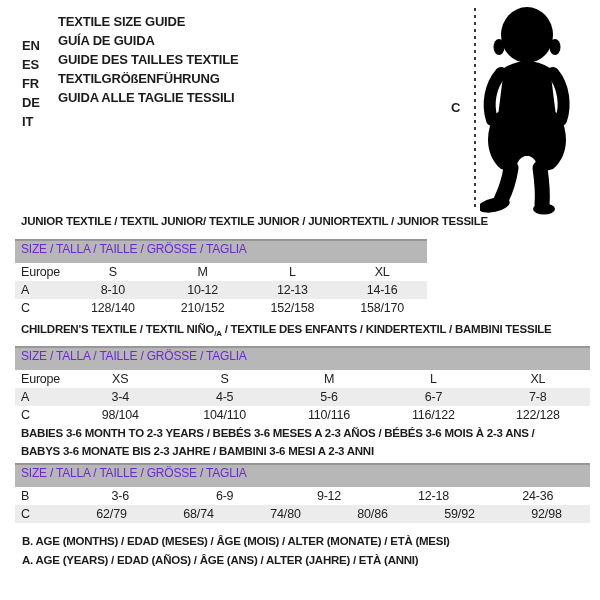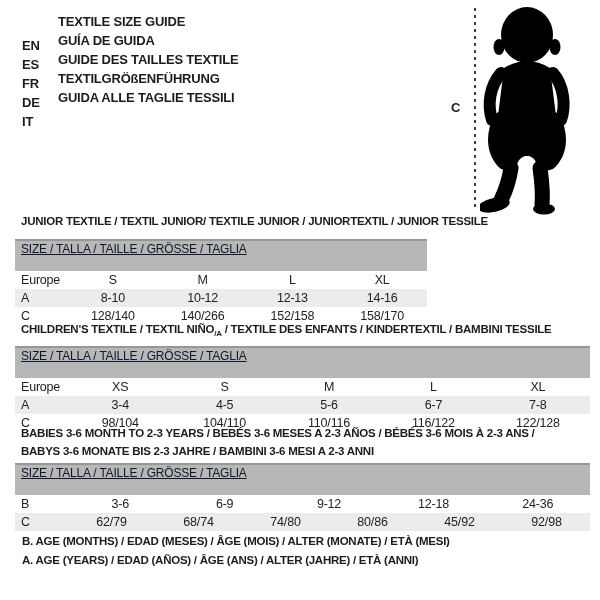--- a/index.html
+++ b/index.html
@@ -30,22 +30,22 @@
   
   .section-title {
     position:absolute; left:21px;
     font-weight:bold; font-size:11.5px; letter-spacing:-0.25px; white-space:nowrap;
   }
   .section-title .sub { font-size:8px; vertical-align:sub; }
   .title-line { height:18px; line-height:18px; }
 
   .size-table { position:absolute; left:15px; }
   .bar {
-    height:32px; line-height:16px; background:#b7b7b7; border-top:2px solid #979797;
-    font-size:12px; color:#0f172a; padding-left:6px; letter-spacing:-0.2px; white-space:nowrap;text-decoration:underline;
+    height:24px; line-height:16px; background:#b7b7b7; border-top:2px solid #979797;
+    font-size:12px; color:#6d28d9; padding-left:6px; letter-spacing:-0.2px; white-space:nowrap;
   }
   .trow { display:flex; height:18px; line-height:18px; font-size:12.5px; color:#222; letter-spacing:-0.2px; }
   .trow.shaded { background:#ececec; }
   .lab { width:53px; padding-left:6px; text-align:left; }
   .cell { flex:1; text-align:center; }
 
   
   .footnotes { position:absolute; left:22px; top:532px; }
   .footnote { height:18.5px; line-height:18.5px; font-weight:bold; font-size:11.5px; letter-spacing:-0.25px; white-space:nowrap; }
 </style>
@@ -113,21 +113,21 @@
         <div class="trow shaded">
           <div class="lab">A</div>
           <div class="cell">8-10</div>
           <div class="cell">10-12</div>
           <div class="cell">12-13</div>
           <div class="cell">14-16</div>
         </div>
         <div class="trow">
           <div class="lab">C</div>
           <div class="cell">128/140</div>
-          <div class="cell">140/266</div>
+          <div class="cell">210/152</div>
           <div class="cell">152/158</div>
           <div class="cell">158/170</div>
         </div>
       </div>
   </div>
 
   <div class="section-title" style="top:323px;">
     <span>CHILDREN'S TEXTILE / TEXTIL NIÑO</span><span class="sub">/A</span><span> / TEXTILE DES ENFANTS / KINDERTEXTIL / BAMBINI TESSILE</span>
   </div>
   <div class="size-table" style="top:346px; width:575px;">
@@ -174,21 +174,21 @@
           <div class="cell">9-12</div>
           <div class="cell">12-18</div>
           <div class="cell">24-36</div>
         </div>
         <div class="trow shaded">
           <div class="lab">C</div>
           <div class="cell">62/79</div>
           <div class="cell">68/74</div>
           <div class="cell">74/80</div>
           <div class="cell">80/86</div>
-          <div class="cell">45/92</div>
+          <div class="cell">59/92</div>
           <div class="cell">92/98</div>
         </div>
       </div>
   </div>
 
   <div class="footnotes">
       <div class="footnote">B. AGE (MONTHS) / EDAD (MESES) / ÂGE (MOIS) / ALTER (MONATE) / ETÀ (MESI)</div>
       <div class="footnote">A. AGE (YEARS) / EDAD (AÑOS) / ÂGE (ANS) / ALTER (JAHRE) / ETÀ (ANNI)</div>
     </div>
 

